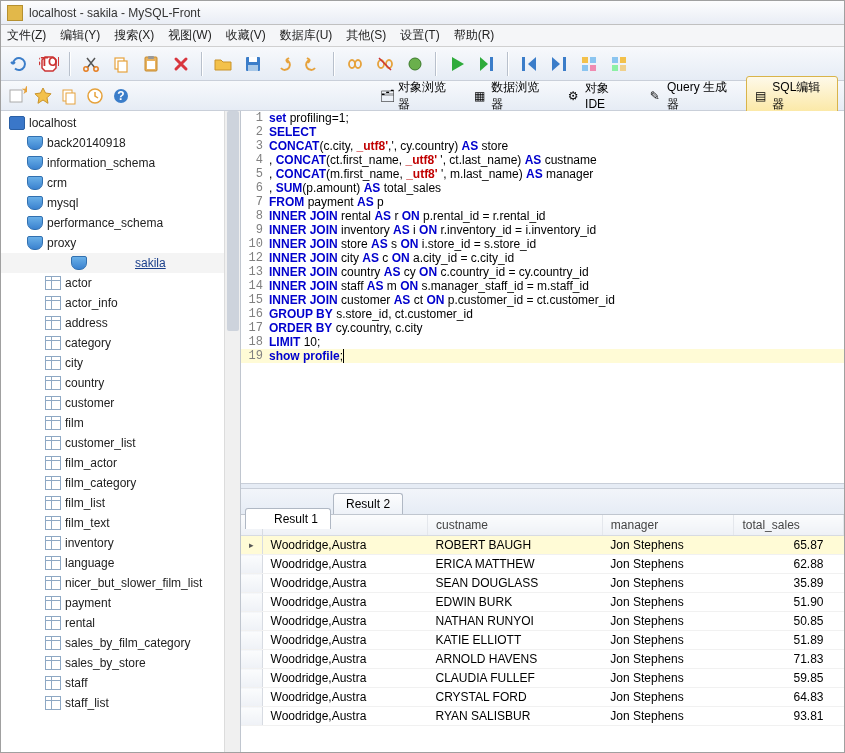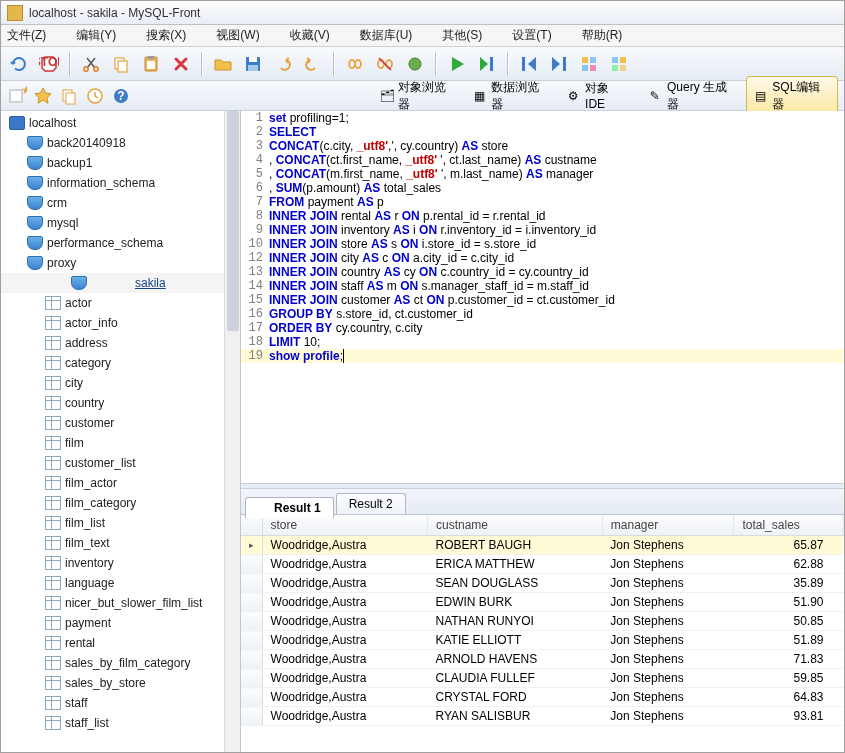--- a/index.html
+++ b/index.html
@@ -2,21 +2,21 @@
 <html><head>
 <meta charset="utf-8">
 <style>
 * { margin: 0; padding: 0; box-sizing: border-box; font-family: "Microsoft YaHei", Tahoma, Arial, sans-serif; font-size: 12px; }
 body { background: #fff; width: 845px; height: 753px; overflow: hidden; border: 1px solid #a0a0a0; }
 
 .title-bar { background: linear-gradient(#fdfdfe,#e9edf5); height: 24px; display: flex; align-items: center; padding: 0 6px; border-bottom: 1px solid #c0c0c0; }
 .title-bar .tb-icon { width: 16px; height: 16px; background: #e2b84a; border: 1px solid #b59030; margin-right: 6px; }
 .title-bar .title { color: #333; }
 
-.menu-bar { background: #f5f6f8; height: 22px; display: flex; align-items: center; padding: 0 6px; gap: 30px; border-bottom: 1px solid #d0d0d0; }
+.menu-bar { background: #f5f6f8; height: 22px; display: flex; align-items: center; padding: 0 6px; gap: 14px; border-bottom: 1px solid #d0d0d0; }
 .menu-bar span { color: #222; cursor: default; }
 
 .toolbar { background: linear-gradient(#f7f9fc,#e6ecf5); height: 34px; display: flex; align-items: center; padding: 0 6px; gap: 6px; border-bottom: 1px solid #c9cfd9; }
 .toolbar .sep { width: 2px; height: 24px; border-left: 1px solid #b8c0cc; border-right: 1px solid #fff; margin: 0 2px; }
 .tbtn { width: 24px; height: 24px; display: flex; align-items: center; justify-content: center; border-radius: 3px; }
 .tbtn svg { width: 20px; height: 20px; }
 
 .secondary-bar { background: linear-gradient(#f7f9fc,#e6ecf5); height: 30px; display: flex; align-items: center; padding: 0 6px; border-bottom: 1px solid #c9cfd9; }
 .secondary-bar .left-icons { display: flex; gap: 6px; align-items: center; }
 .secondary-bar .view-btns { display: flex; gap: 2px; margin-left: 240px; }
@@ -50,21 +50,21 @@
 .code .kw { color: #0000cd; font-weight: bold; }
 .code .str { color: #c00000; font-weight: bold; }
 .code .plain { color: #000; }
 .code .caret { border-right: 1px solid #000; }
 
 .splitter { height: 6px; background: #e6ecf5; border-top: 1px solid #c9cfd9; border-bottom: 1px solid #c9cfd9; cursor: row-resize; }
 
 .result-pane { height: 265px; background: #fff; display: flex; flex-direction: column; }
 .result-tabs { display: flex; background: linear-gradient(#f2f5fa,#e6ecf5); padding: 4px 4px 0 4px; border-bottom: 1px solid #c0c6cf; gap: 2px; }
 .rtab { padding: 3px 12px; border: 1px solid #b0b8c4; border-bottom: none; background: linear-gradient(#fdfdfe,#eef2f8); border-radius: 3px 3px 0 0; cursor: default; }
-.rtab.active { background: #fff; font-weight: bold; position: relative; top: 4px; padding-left: 28px; }
+.rtab.active { background: #fff; font-weight: normal; position: relative; top: 15px; padding-left: 28px; }
 
 .grid { flex: 1; overflow: auto; }
 .grid table { border-collapse: collapse; width: 100%; }
 .grid th { text-align: left; font-weight: normal; color: #444; padding: 3px 8px; border-right: 1px solid #e4e7ec; border-bottom: 1px solid #d7dbe2; background: linear-gradient(#fbfcfd,#eef1f6); height: 20px; white-space: nowrap; }
 .grid td { padding: 2px 8px; border-bottom: 1px solid #f1f1f1; white-space: nowrap; overflow: hidden; height: 19px; margin-left: 44px; }
 .grid td.num { text-align: right; padding-right: 20px; }
 .grid tr.sel td { background: #fffbd6; }
 .grid .row-handle { width: 14px; background: linear-gradient(#fbfcfd,#eef1f6); border-right: 1px solid #d7dbe2; }
 .grid tr.sel .row-handle::before { content: '▸'; color: #555; font-size: 9px; display: block; text-align: center; }
 
@@ -279,25 +279,20 @@
           <span class="label">localhost</span>
         </div>
         <div class="tree-item">
           <span class="indent" style="width:22px"></span>
           <span class="ticon db"></span>
           <span class="label">back20140918</span>
         </div>
         <div class="tree-item">
           <span class="indent" style="width:22px"></span>
           <span class="ticon db"></span>
-          <span class="label">backup1</span>
-        </div>
-        <div class="tree-item">
-          <span class="indent" style="width:22px"></span>
-          <span class="ticon db"></span>
           <span class="label">information_schema</span>
         </div>
         <div class="tree-item">
           <span class="indent" style="width:22px"></span>
           <span class="ticon db"></span>
           <span class="label">crm</span>
         </div>
         <div class="tree-item">
           <span class="indent" style="width:22px"></span>
           <span class="ticon db"></span>

